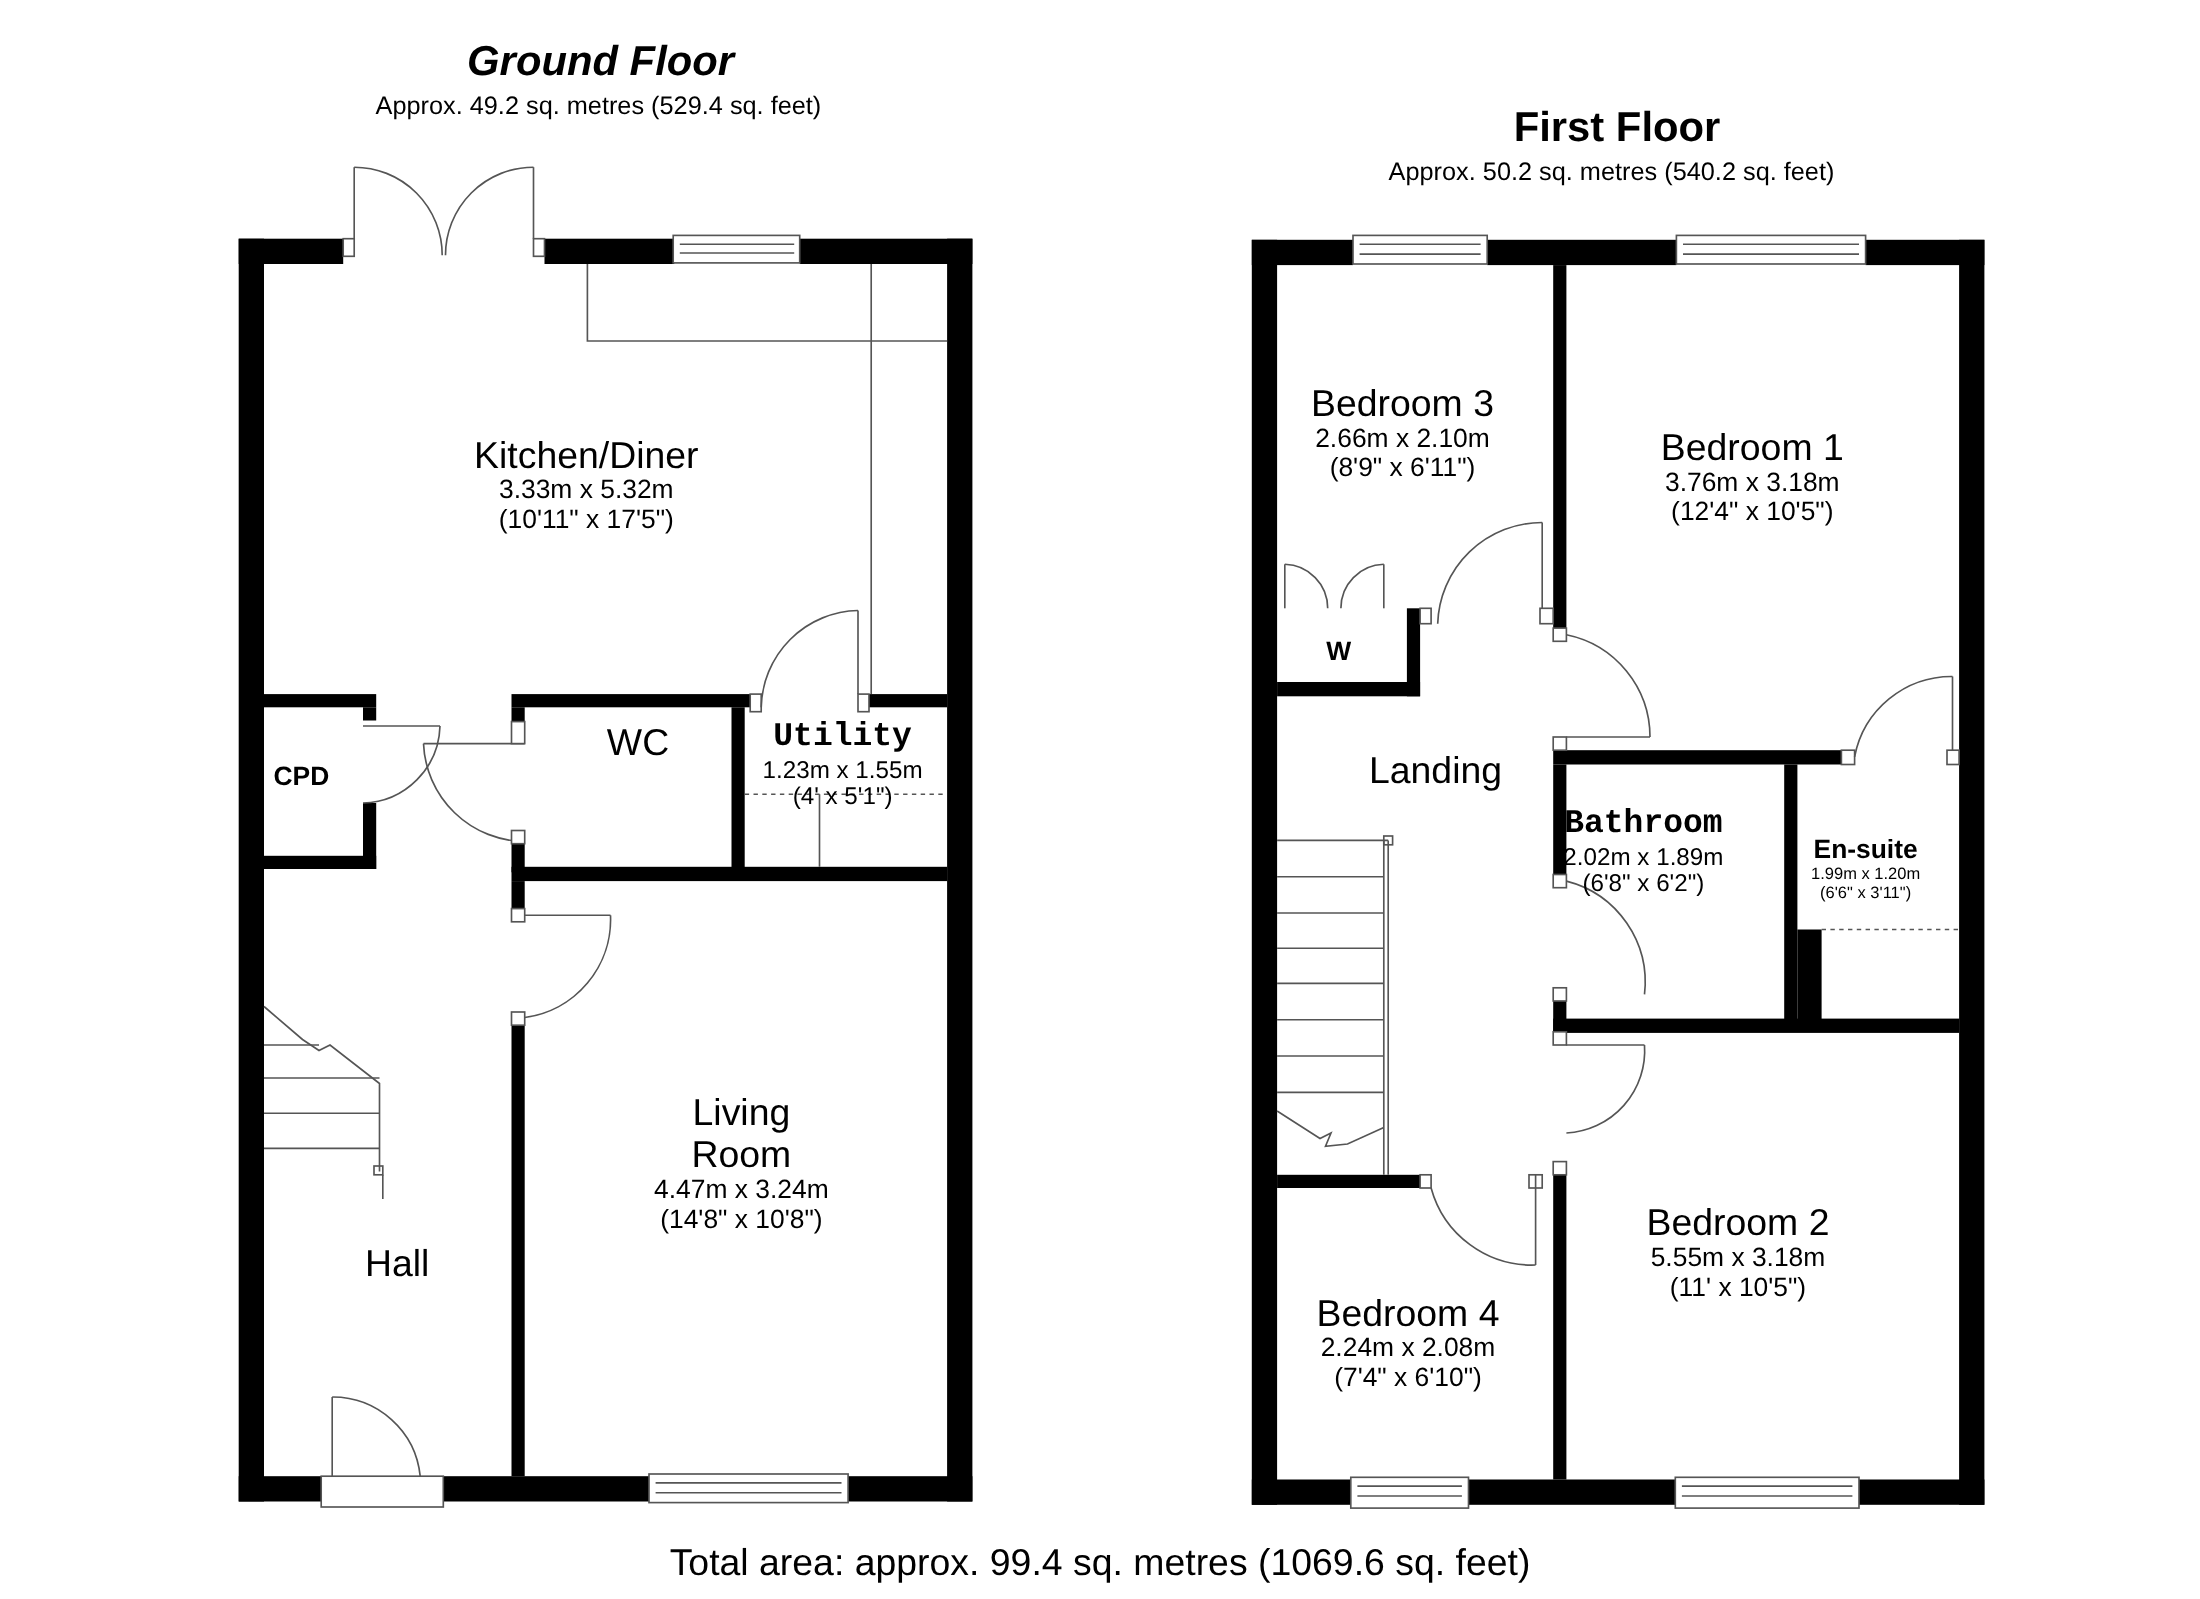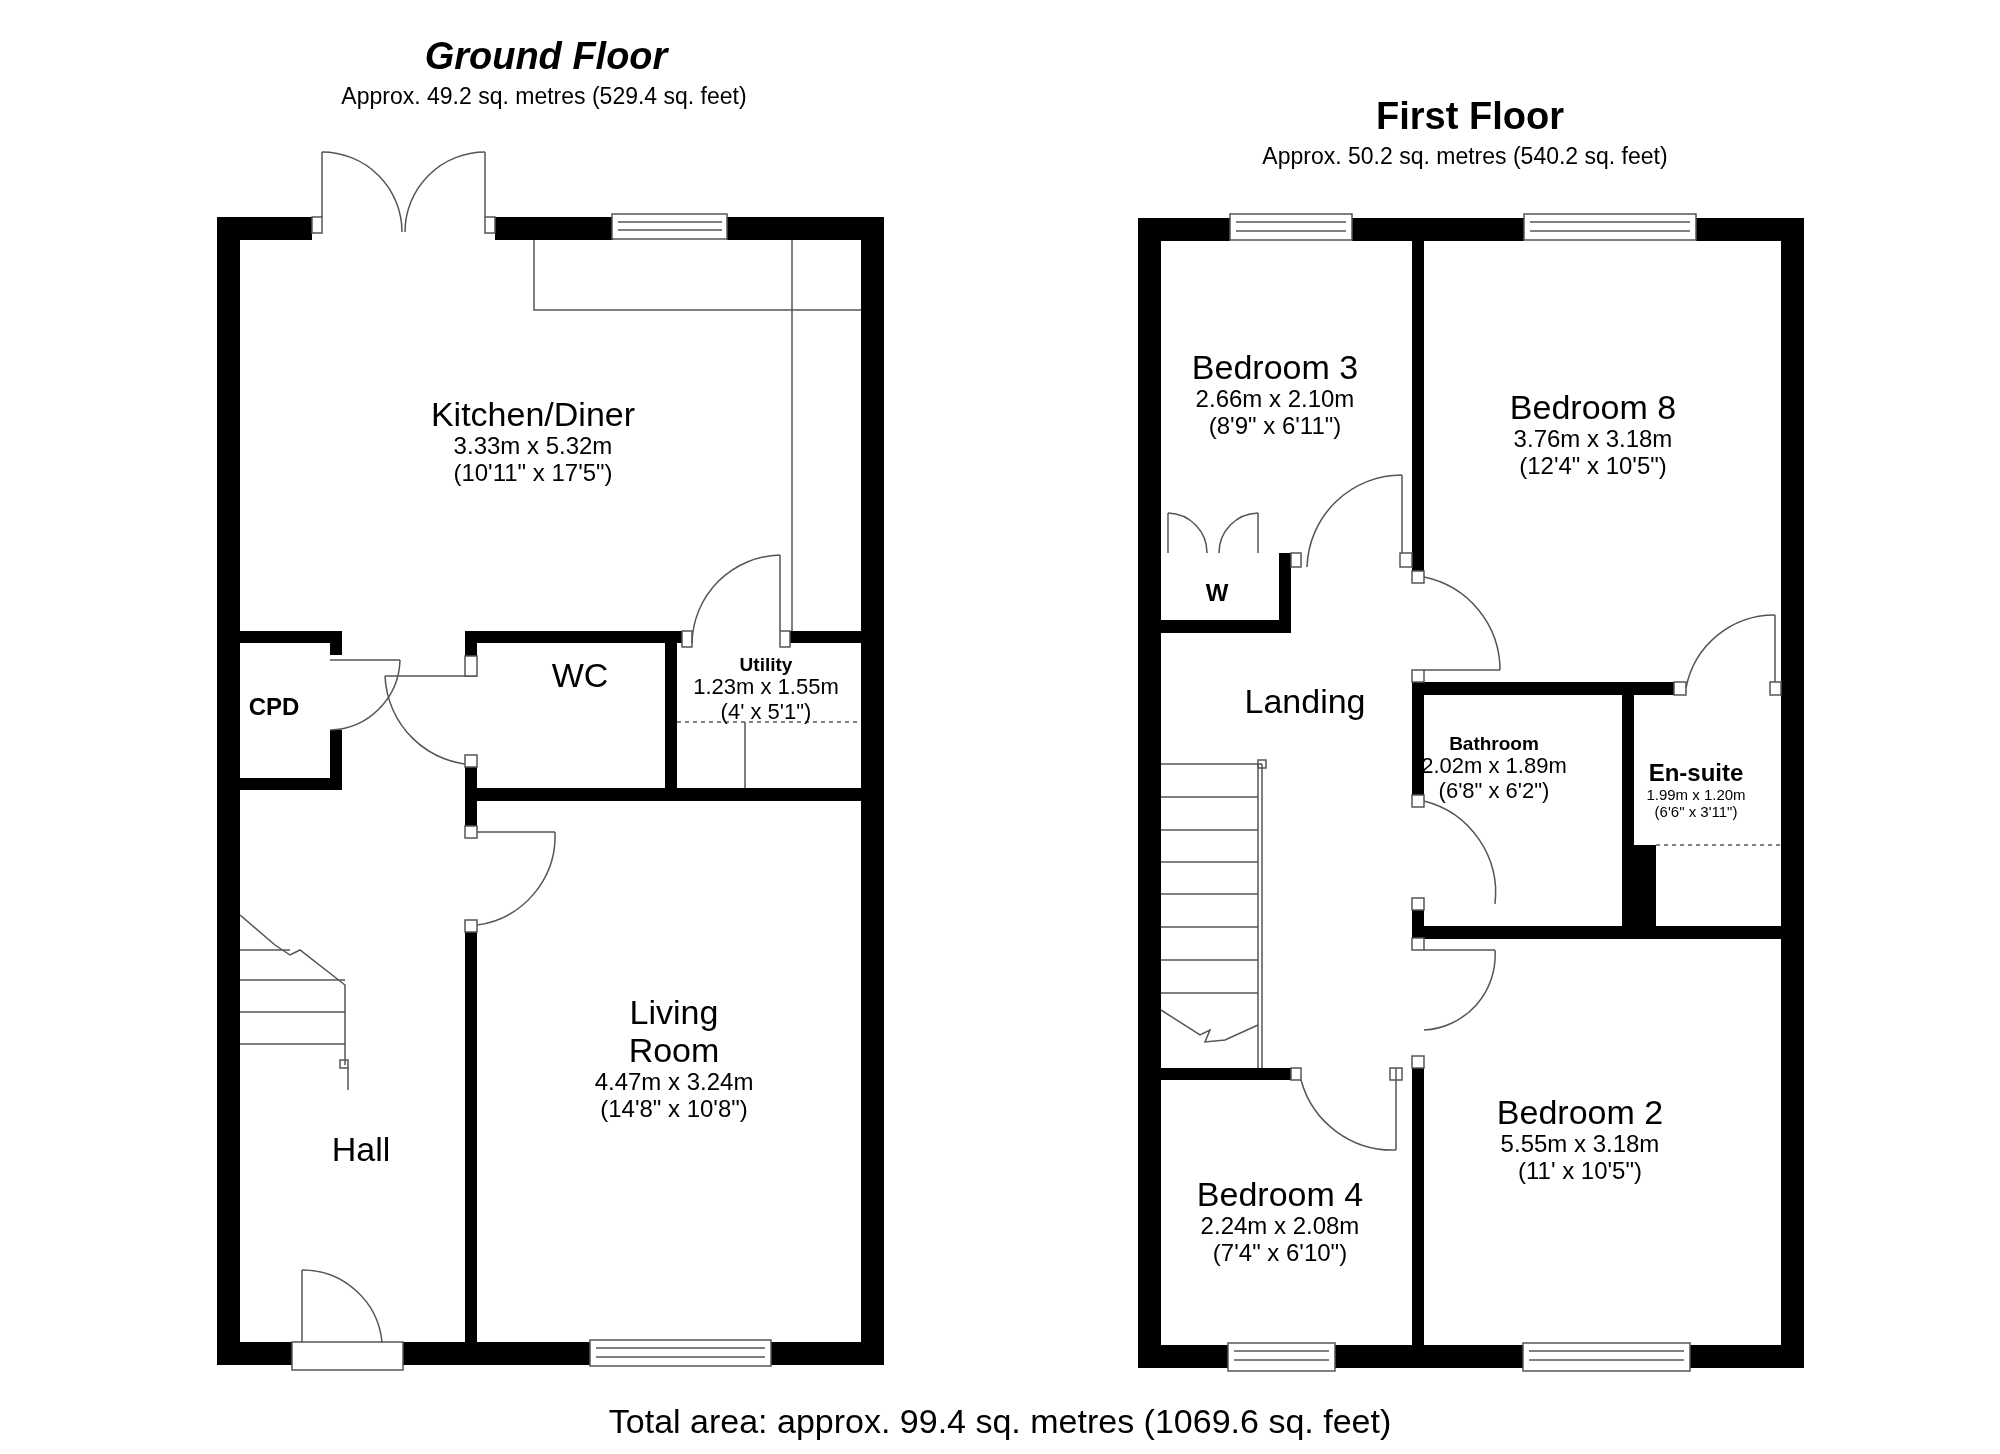--- a/index.html
+++ b/index.html
@@ -2,21 +2,21 @@
 <html><head>
 <meta charset="utf-8">
 <style>
   html,body{margin:0;padding:0;background:#fff;}
   body{width:2000px;height:1454px;position:relative;overflow:hidden;font-family:"Liberation Sans",sans-serif;color:#000;}
   svg{position:absolute;left:0;top:0;}
   .lbl{position:absolute;text-align:center;transform:translateX(-50%);white-space:nowrap;line-height:1.12;}
   .title{font-weight:bold;font-size:38px;}
   .sub{font-size:23px;}
   .room{font-weight:normal;font-size:34px;}
-  .room-sm{font-weight:bold;font-size:19px;}
+  .room-sm{font-weight:bold;font-size:30px;font-family:Liberation Mono, monospace;}
   .room-xs{font-weight:bold;font-size:24px;}
   .dim{font-size:24px;}
   .dim-sm{font-size:22px;}
   .dim-xs{font-size:15px;}
   .footer{font-size:34px;}
 </style>
 </head>
 <body>
 
 <svg width="2000" height="1454" viewBox="0 0 2000 1454" xmlns="http://www.w3.org/2000/svg">
@@ -219,21 +219,21 @@
   <div class="dim">(14'8" x 10'8")</div>
 </div>
 <div class="lbl room" style="left:361px;top:1130px;">Hall</div>
 
 <div class="lbl" style="left:1275px;top:348px;">
   <div class="room">Bedroom 3</div>
   <div class="dim">2.66m x 2.10m</div>
   <div class="dim">(8'9" x 6'11")</div>
 </div>
 <div class="lbl" style="left:1593px;top:388px;">
-  <div class="room">Bedroom 8</div>
+  <div class="room">Bedroom 1</div>
   <div class="dim">3.76m x 3.18m</div>
   <div class="dim">(12'4" x 10'5")</div>
 </div>
 <div class="lbl room-xs" style="left:1217px;top:580px;">W</div>
 <div class="lbl room" style="left:1305px;top:682px;">Landing</div>
 <div class="lbl" style="left:1494px;top:733px;">
   <div class="room-sm">Bathroom</div>
   <div class="dim-sm">2.02m x 1.89m</div>
   <div class="dim-sm">(6'8" x 6'2")</div>
 </div>

